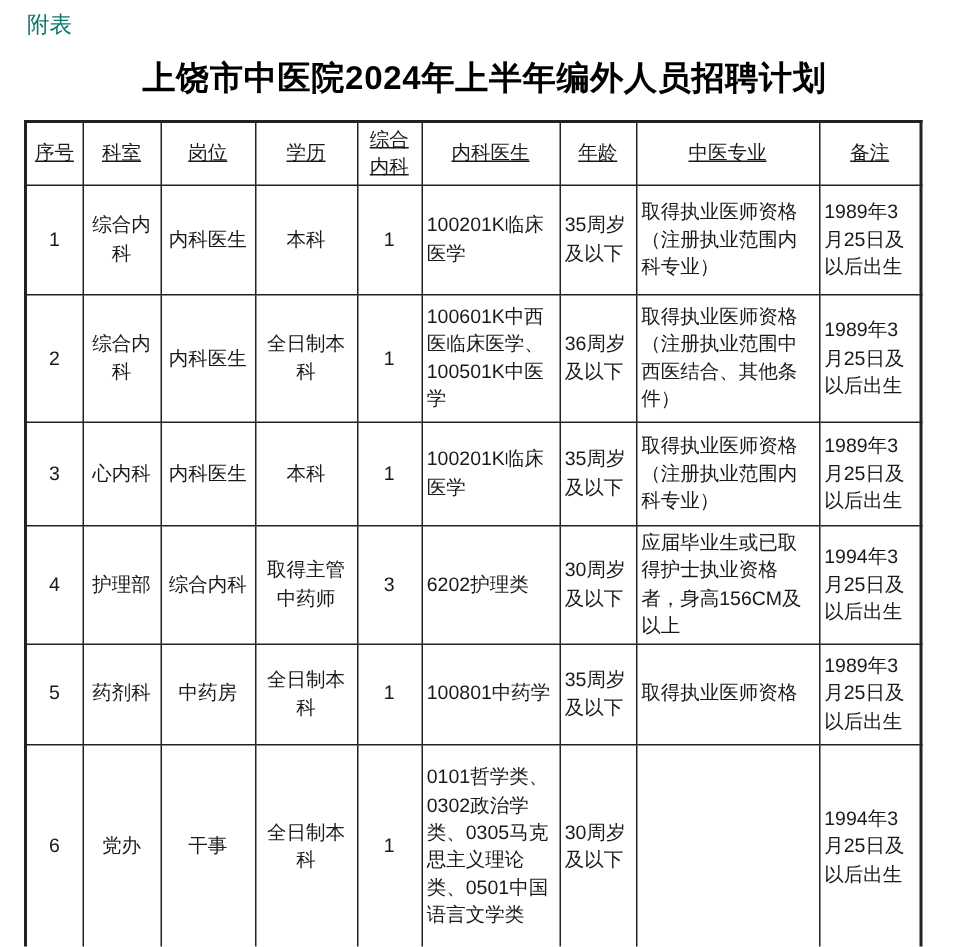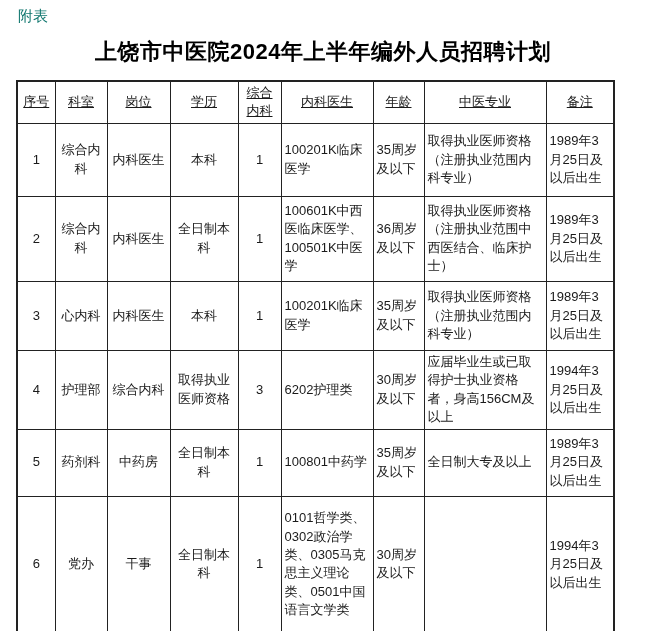--- a/index.html
+++ b/index.html
@@ -111,54 +111,54 @@
       <td class="al-l">1989年3月25日及以后出生</td>
     </tr>
     <tr class="r1">
       <td class="al-c">2</td>
       <td class="al-c">综合内科</td>
       <td class="al-c">内科医生</td>
       <td class="al-c">全日制本科</td>
       <td class="al-c">1</td>
       <td class="al-l">100601K中西医临床医学、100501K中医学</td>
       <td class="al-l">36周岁及以下</td>
-      <td class="al-l">取得执业医师资格（注册执业范围中西医结合、临床护士）</td>
+      <td class="al-l">取得执业医师资格（注册执业范围中西医结合、其他条件）</td>
       <td class="al-l">1989年3月25日及以后出生</td>
     </tr>
     <tr class="r2">
       <td class="al-c">3</td>
       <td class="al-c">心内科</td>
       <td class="al-c">内科医生</td>
       <td class="al-c">本科</td>
       <td class="al-c">1</td>
       <td class="al-l">100201K临床医学</td>
       <td class="al-l">35周岁及以下</td>
       <td class="al-l">取得执业医师资格（注册执业范围内科专业）</td>
       <td class="al-l">1989年3月25日及以后出生</td>
     </tr>
     <tr class="r3">
       <td class="al-c">4</td>
       <td class="al-c">护理部</td>
       <td class="al-c">综合内科</td>
-      <td class="al-c">取得执业医师资格</td>
+      <td class="al-c">取得主管中药师</td>
       <td class="al-c">3</td>
       <td class="al-l">6202护理类</td>
       <td class="al-l">30周岁及以下</td>
       <td class="al-l">应届毕业生或已取得护士执业资格者，身高156CM及以上</td>
       <td class="al-l">1994年3月25日及以后出生</td>
     </tr>
     <tr class="r4">
       <td class="al-c">5</td>
       <td class="al-c">药剂科</td>
       <td class="al-c">中药房</td>
       <td class="al-c">全日制本科</td>
       <td class="al-c">1</td>
       <td class="al-l">100801中药学</td>
       <td class="al-l">35周岁及以下</td>
-      <td class="al-l">全日制大专及以上</td>
+      <td class="al-l">取得执业医师资格</td>
       <td class="al-l">1989年3月25日及以后出生</td>
     </tr>
     <tr class="r5">
       <td class="al-c">6</td>
       <td class="al-c">党办</td>
       <td class="al-c">干事</td>
       <td class="al-c">全日制本科</td>
       <td class="al-c">1</td>
       <td class="al-l">0101哲学类、0302政治学类、0305马克思主义理论类、0501中国语言文学类</td>
       <td class="al-l">30周岁及以下</td>

